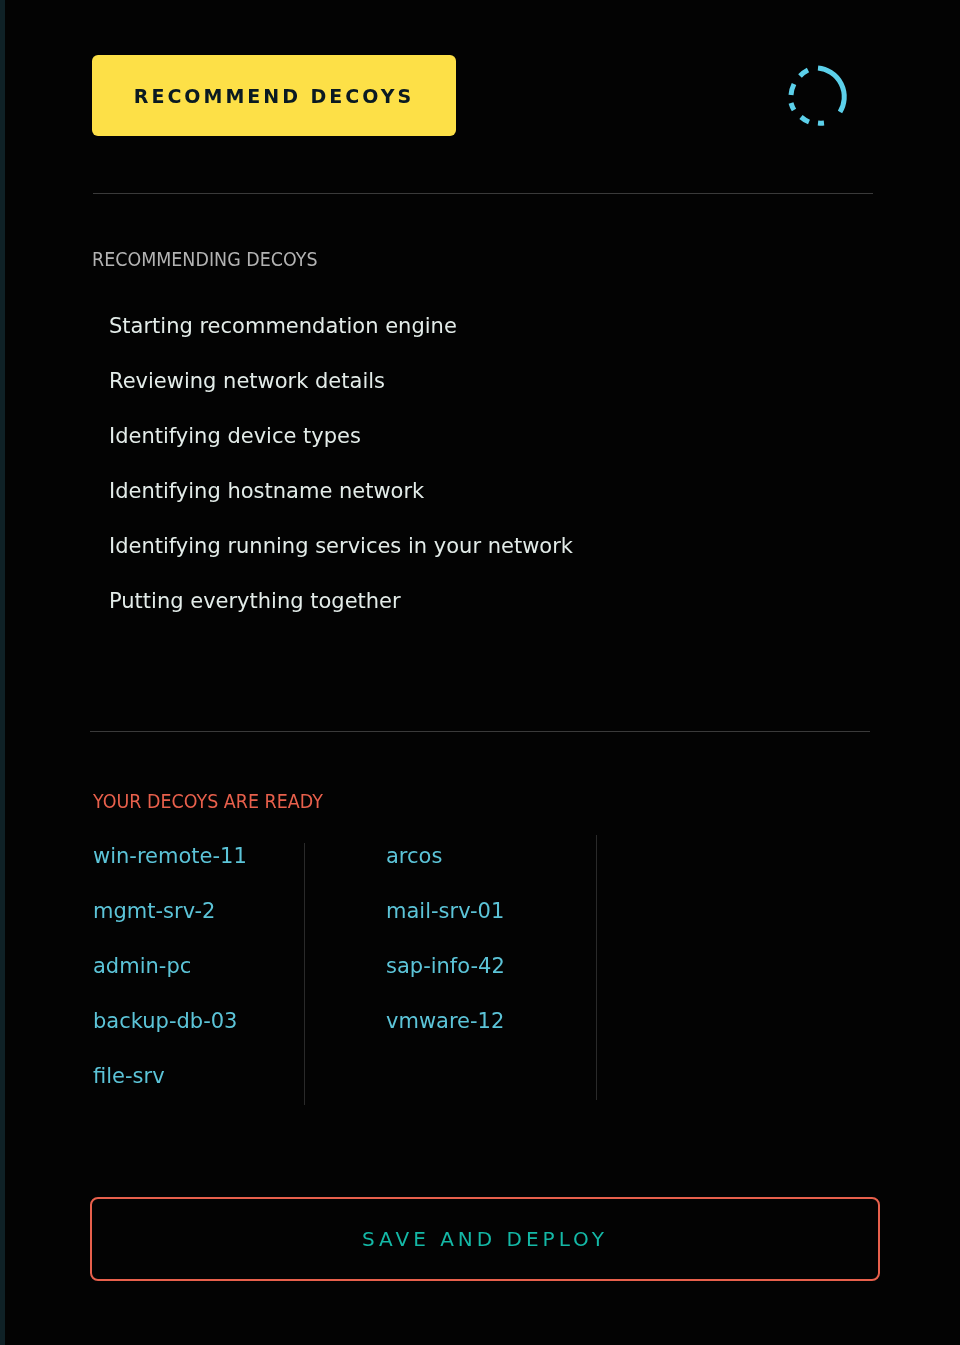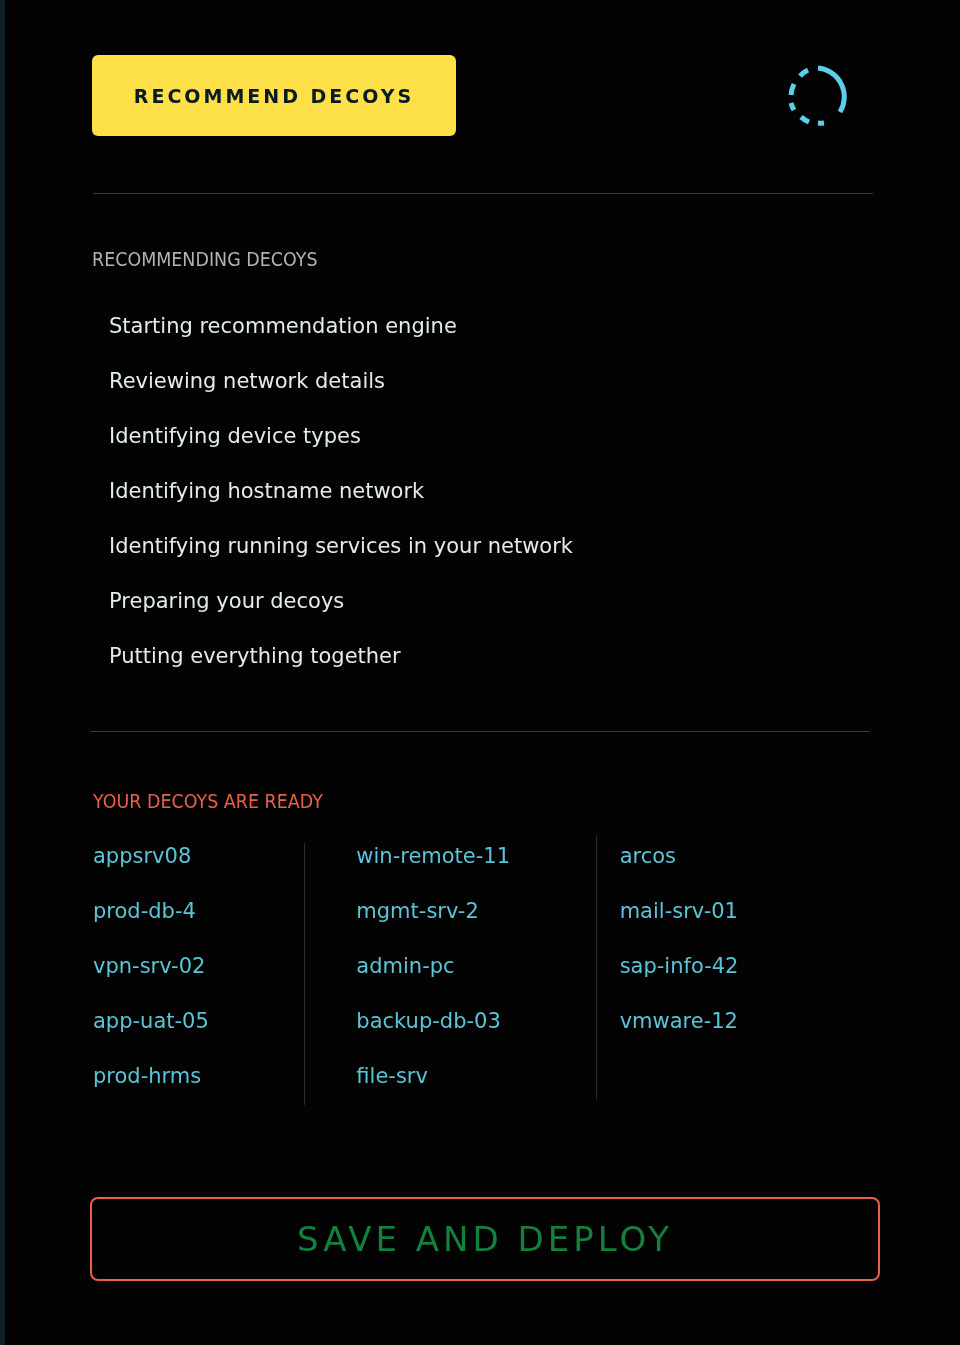--- a/index.html
+++ b/index.html
@@ -93,23 +93,23 @@
       background: #2a2a2a;
     }
 
     .deploy-btn {
       position: absolute;
       left: 90px; top: 1197px;
       width: 790px; height: 84px;
       background: #030303;
       border: 2px solid #e8604c;
       border-radius: 8px;
-      color: #15803d;
+      color: #14b8a6;
       font-family: "DejaVu Sans", sans-serif;
-      font-size: 34px;
+      font-size: 20px;
       letter-spacing: 4px;
       display: flex; align-items: center; justify-content: center;
       cursor: pointer;
     }
   </style>
 </head>
 <body>
 
 <div class="frame">
   <div class="edge-strip"></div>
@@ -132,39 +132,31 @@
   <div class="divider" style="left:93px; top:193px; width:780px;"></div>
 
   <div class="section-label label-grey">RECOMMENDING DECOYS</div>
 
   <ul class="steps">
     <li>Starting recommendation engine</li>
     <li>Reviewing network details</li>
     <li>Identifying device types</li>
     <li>Identifying hostname network</li>
     <li>Identifying running services in your network</li>
-    <li>Preparing your decoys</li>
     <li>Putting everything together</li>
   </ul>
 
   <div class="divider" style="left:90px; top:731px; width:780px;"></div>
 
   <div class="section-label label-red">YOUR DECOYS ARE READY</div>
 
   <div class="col-sep" style="left:304px; top:843px; height:262px;"></div>
   <div class="col-sep" style="left:596px; top:835px; height:265px;"></div>
 
   <div class="decoys">
-    <div class="decoy-col col-1">
-      <div class="item">appsrv08</div>
-      <div class="item">prod-db-4</div>
-      <div class="item">vpn-srv-02</div>
-      <div class="item">app-uat-05</div>
-      <div class="item">prod-hrms</div>
-    </div>
     <div class="decoy-col col-2">
       <div class="item">win-remote-11</div>
       <div class="item">mgmt-srv-2</div>
       <div class="item">admin-pc</div>
       <div class="item">backup-db-03</div>
       <div class="item">file-srv</div>
     </div>
     <div class="decoy-col col-3">
       <div class="item">arcos</div>
       <div class="item">mail-srv-01</div>

